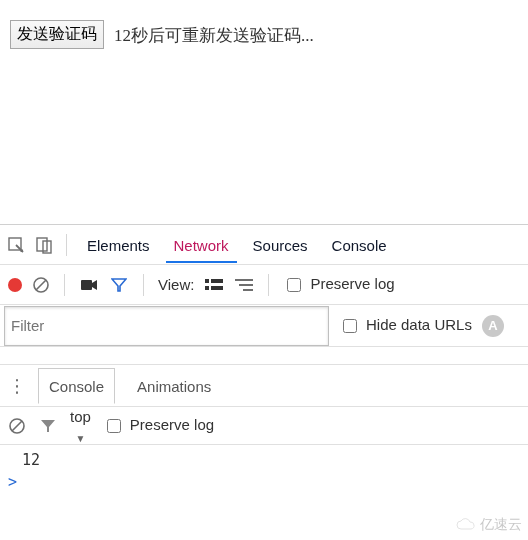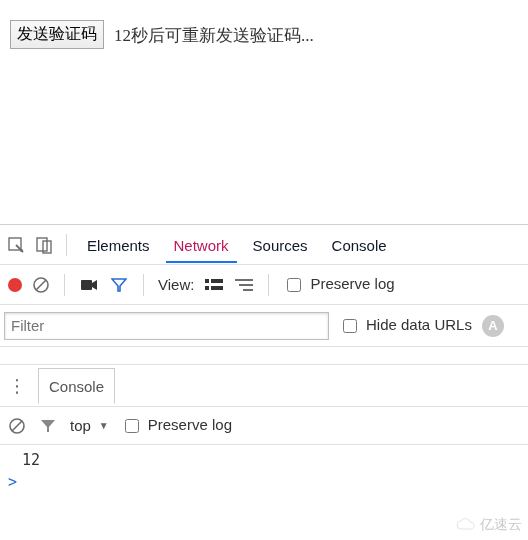--- a/index.html
+++ b/index.html
@@ -22,32 +22,32 @@
   
   .nettop { height: 40px; padding: 0 8px; gap: 10px; }
   .rec { width: 14px; height: 14px; background: #e53935; border-radius: 50%; }
   .nosign svg { display: block; }
   .vlabel { font-size: 15px; color: #333; }
   .cb { display: inline-flex; gap: 6px; font-size: 15px; color: #333; }
   .cb input { width: 14px; height: 14px; }
   
   
   .filterbar { height: 42px; padding: 0 4px 0 4px; gap: 10px; }
-  .filter-in { flex: 0 0 325px; height: 28px; border: 1px solid #bfbfbf; box-shadow: inset 0 1px 3px rgba(0,0,0,.15); padding: 0 6px; font-size: 15px; color: #888; }
+  .filter-in { flex: 0 0 325px; height: 40px; border: 1px solid #bfbfbf; box-shadow: inset 0 1px 3px rgba(0,0,0,.15); padding: 0 6px; font-size: 15px; color: #888; }
   .round-badge { width: 22px; height: 22px; background: #c9c9c9; color: #fff; border-radius: 50%; display: inline-flex; align-items: center; justify-content: center; font-weight: bold; font-size: 13px; }
   
   
   .drawer { height: 42px; padding: 0 8px; gap: 12px; }
   .dots { font-size: 18px; color: #666; }
   .dtab { padding: 9px 10px 8px; font-size: 15px; color: #555; cursor: pointer; }
   .dtab.active { border: 1px solid #ccc; border-bottom: 1px solid #fff; background: #fff; margin-bottom: -1px; }
   
   
   .contools { height: 38px; padding: 0 8px; gap: 12px; }
-  .ctx { font-size: 15px; color: #333; display: inline-flex; align-items: center; gap: 8px; }
+  .ctx { font-size: 15px; color: #333; display: inline-flex; align-items: center; gap: 8px; flex-direction: column; }
   .tri { font-size: 10px; color: #666; }
   
   
   .conbody { padding: 4px 0 0 0; }
   .logln { padding: 2px 22px; font-family: Consolas, monospace; font-size: 15px; color: #333; }
   .prompt { padding: 2px 8px; font-family: Consolas, monospace; color: #2a6bd4; font-size: 15px; }
 
   .watermark { position: absolute; right: 6px; bottom: 6px; color: #c8c8c8; font-size: 14px; display: flex; align-items: center; gap: 4px; }
   .watermark svg { opacity: .5; }
 </style>
@@ -133,20 +133,21 @@
       <span>Hide data URLs</span>
     </label>
     <span class="round-badge">A</span>
   </div>
 
   <div style="height:18px;border-bottom:1px solid #e0e0e0"></div>
 
   <div class="dt-row drawer">
     <span class="dots">⋮</span>
     <span class="dtab active">Console</span>
+    <span class="dtab">Animations</span>
   </div>
 
   <div class="dt-row contools">
     <span class="nosign">
       <svg width="18" height="18" viewBox="0 0 18 18" fill="none" stroke="#6e6e6e" stroke-width="1.6">
           <circle cx="9" cy="9" r="7"></circle>
           <line x1="4" y1="14" x2="14" y2="4"></line>
         </svg>
     </span>
     <span class="tool-ic">

